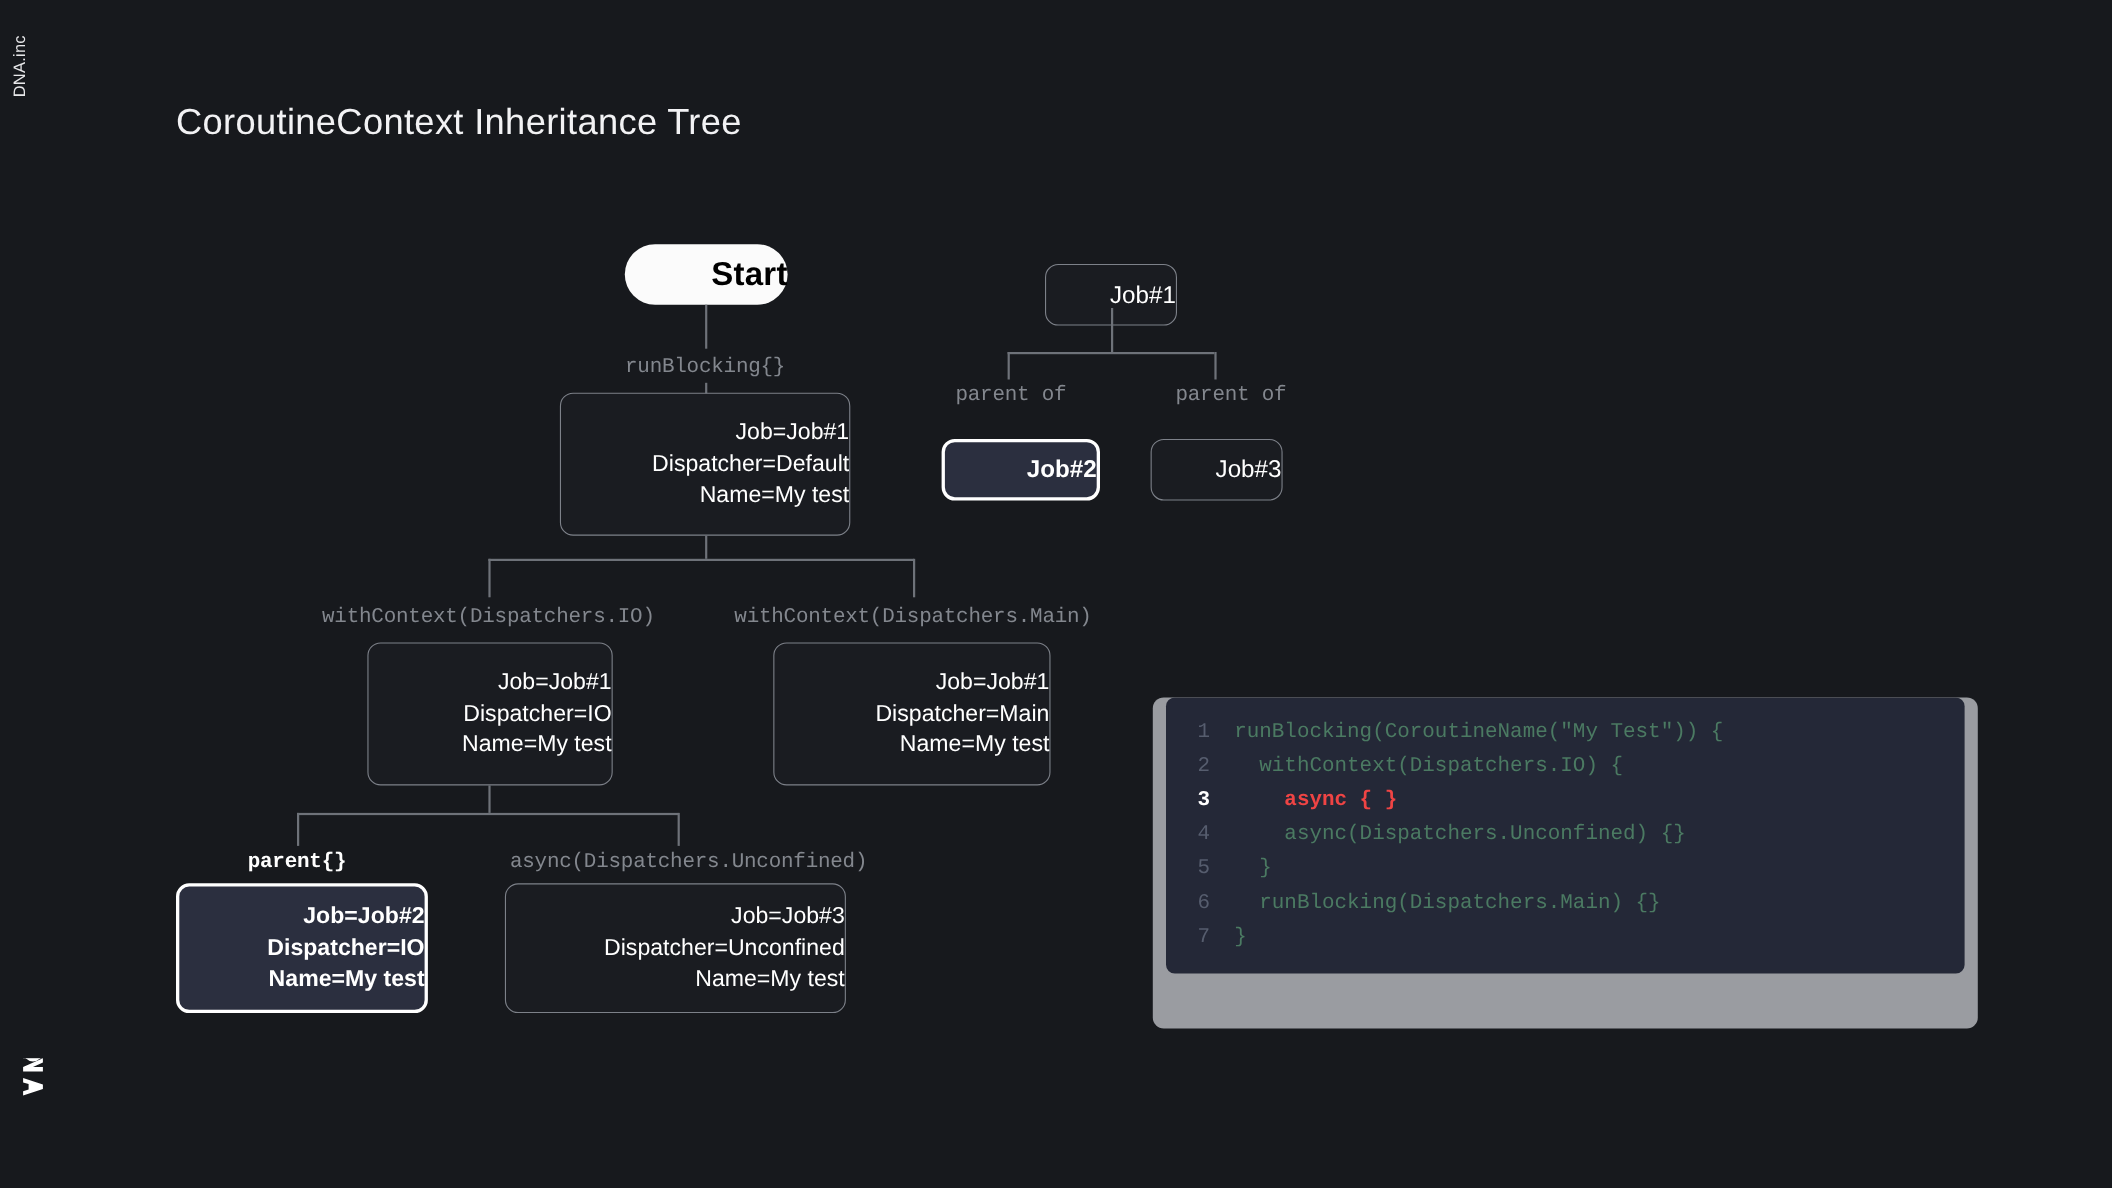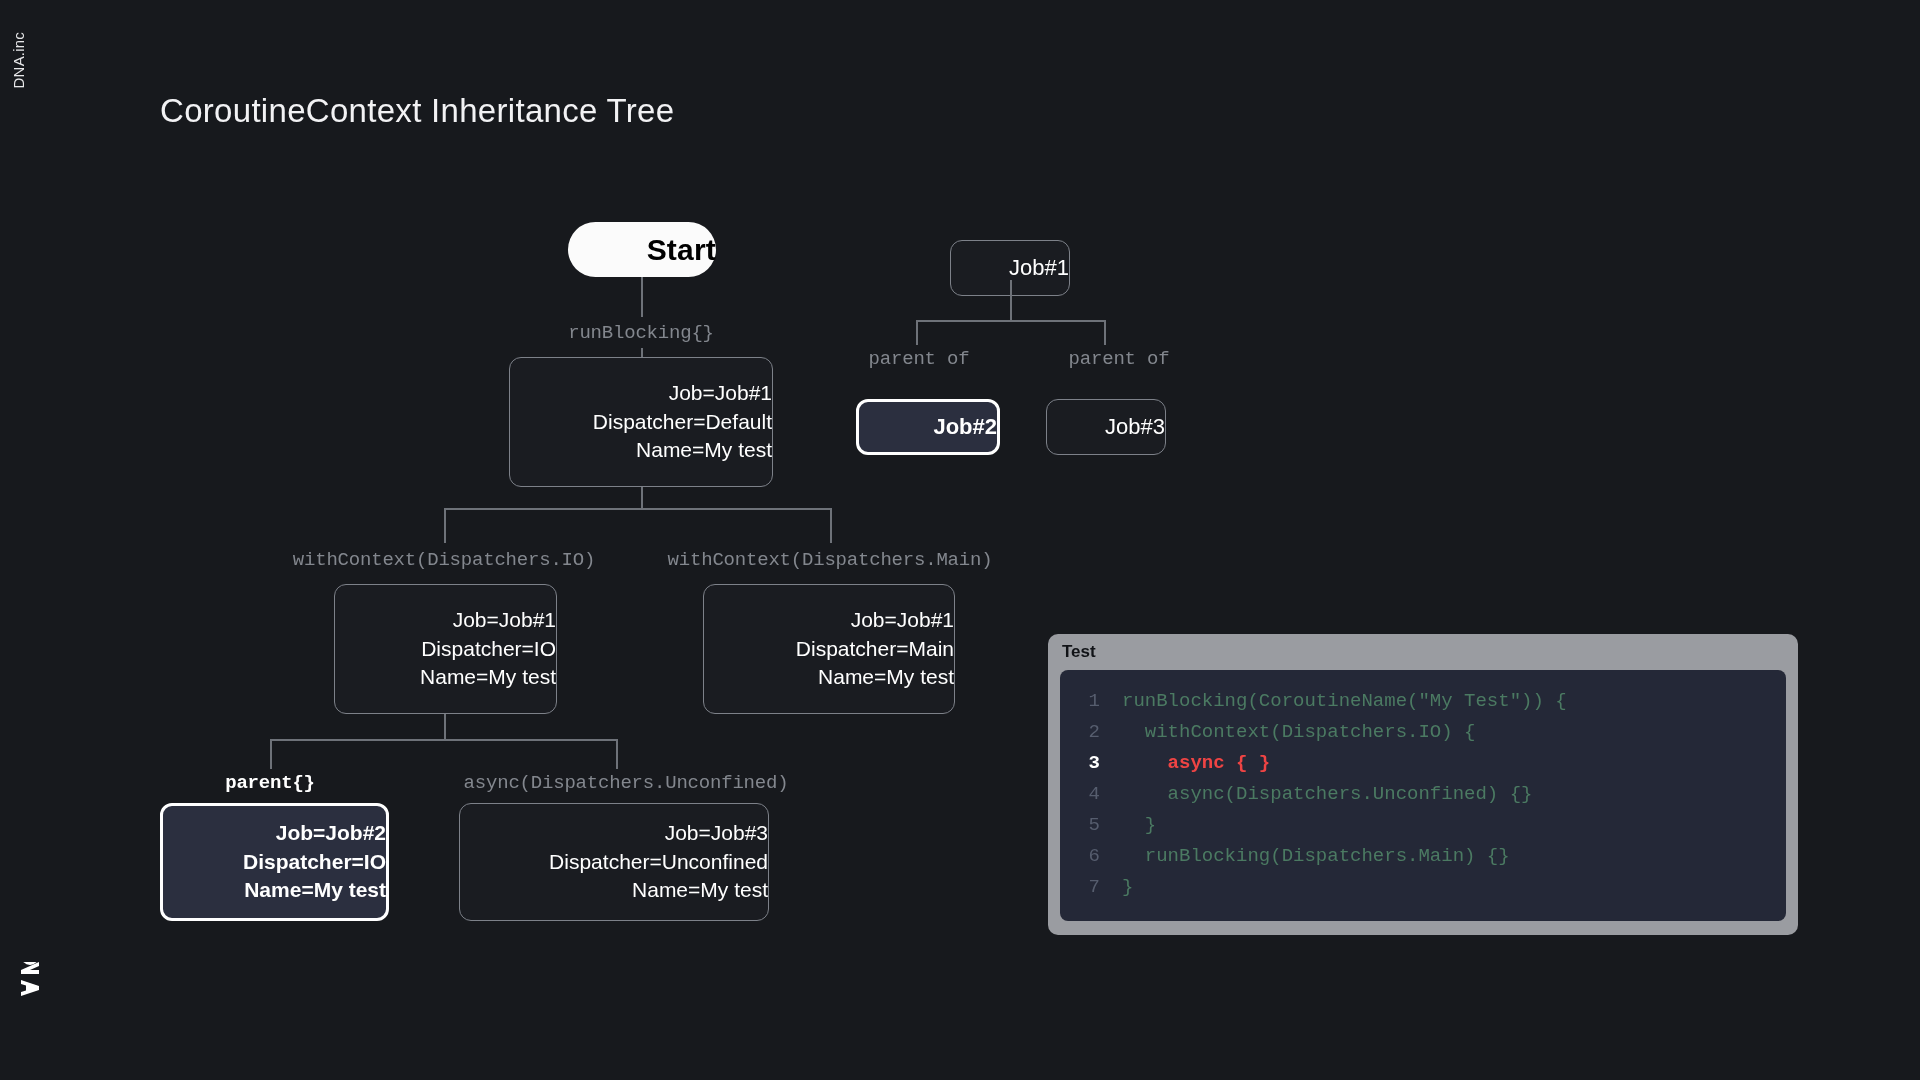--- a/index.html
+++ b/index.html
@@ -187,21 +187,20 @@
 
   <div class="node simple hl" style="left:856px; top:383px; width:144px; height:56px;">
     <span>Job#2</span>
   </div>
 
   <div class="node simple" style="left:1046px; top:383px; width:120px; height:56px;">
     <span>Job#3</span>
   </div>
 
   <div class="code-panel" style="left:1048px; top:634px; width:750px; height:301px;">
-    <div class="code-head">Test</div>
     <div class="code-body">
 
       <div class="code-line">
         <span class="ln">1</span>
         <span class="ctext">runBlocking(CoroutineName("My Test")) {</span>
       </div>
       <div class="code-line">
         <span class="ln">2</span>
         <span class="ctext">  withContext(Dispatchers.IO) {</span>
       </div>

